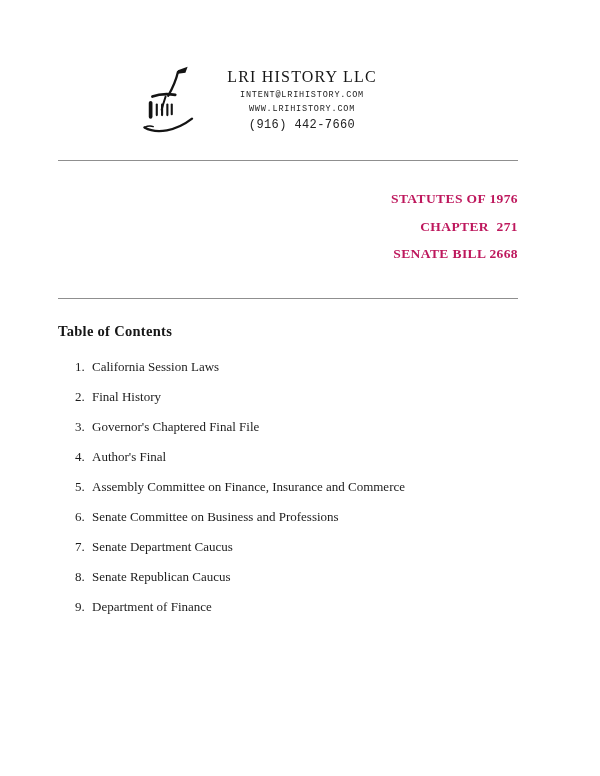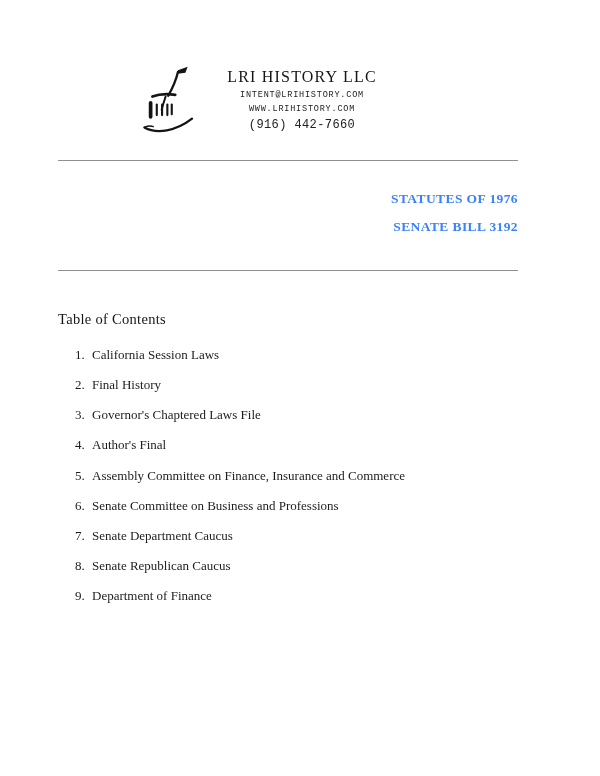--- a/index.html
+++ b/index.html
@@ -70,29 +70,29 @@
   .rule-2 { margin-top: 4px; }
 
   
   .case-header {
     text-align: right;
     font-weight: bold;
     font-size: 13.5px;
     letter-spacing: 0.4px;
     padding: 24px 0 26px 0;
     line-height: 2.05;
-    color: #3b82f6;
+    color: #be185d;
   }
   .case-header .line { white-space: pre; }
 
   
   .toc-title {
-    font-weight: normal;
+    font-weight: bold;
     font-size: 14.5px;
-    margin-top: 40px;
+    margin-top: 24px;
     letter-spacing: 0.3px;
     color: #161616;
   }
   ol.toc-list {
     margin: 18px 0 9px 0;
     padding-left: 30px;
     font-size: 13px;
     color: #1c1c1c;
   }
   ol.toc-list li {
@@ -131,31 +131,32 @@
       <div class="contact-line">INTENT@LRIHISTORY.COM</div>
       <div class="contact-line">WWW.LRIHISTORY.COM</div>
       <div class="contact-line phone">(916) 442-7660</div>
     </div>
   </div>
 
   <hr class="rule rule-1">
 
   <div class="case-header">
     <div class="line">STATUTES OF 1976</div>
-    <div class="line">SENATE BILL 3192</div>
+    <div class="line">CHAPTER  271</div>
+    <div class="line">SENATE BILL 2668</div>
   </div>
 
   <hr class="rule rule-2">
 
   <div class="toc-title">Table of Contents</div>
 
   <ol class="toc-list">
     <li>California Session Laws</li>
     <li>Final History</li>
-    <li>Governor's Chaptered Laws File</li>
+    <li>Governor's Chaptered Final File</li>
     <li>Author's Final</li>
     <li>Assembly Committee on Finance, Insurance and Commerce</li>
     <li>Senate Committee on Business and Professions</li>
     <li>Senate Department Caucus</li>
     <li>Senate Republican Caucus</li>
     <li>Department of Finance</li>
   </ol>
 
 </div>
 

